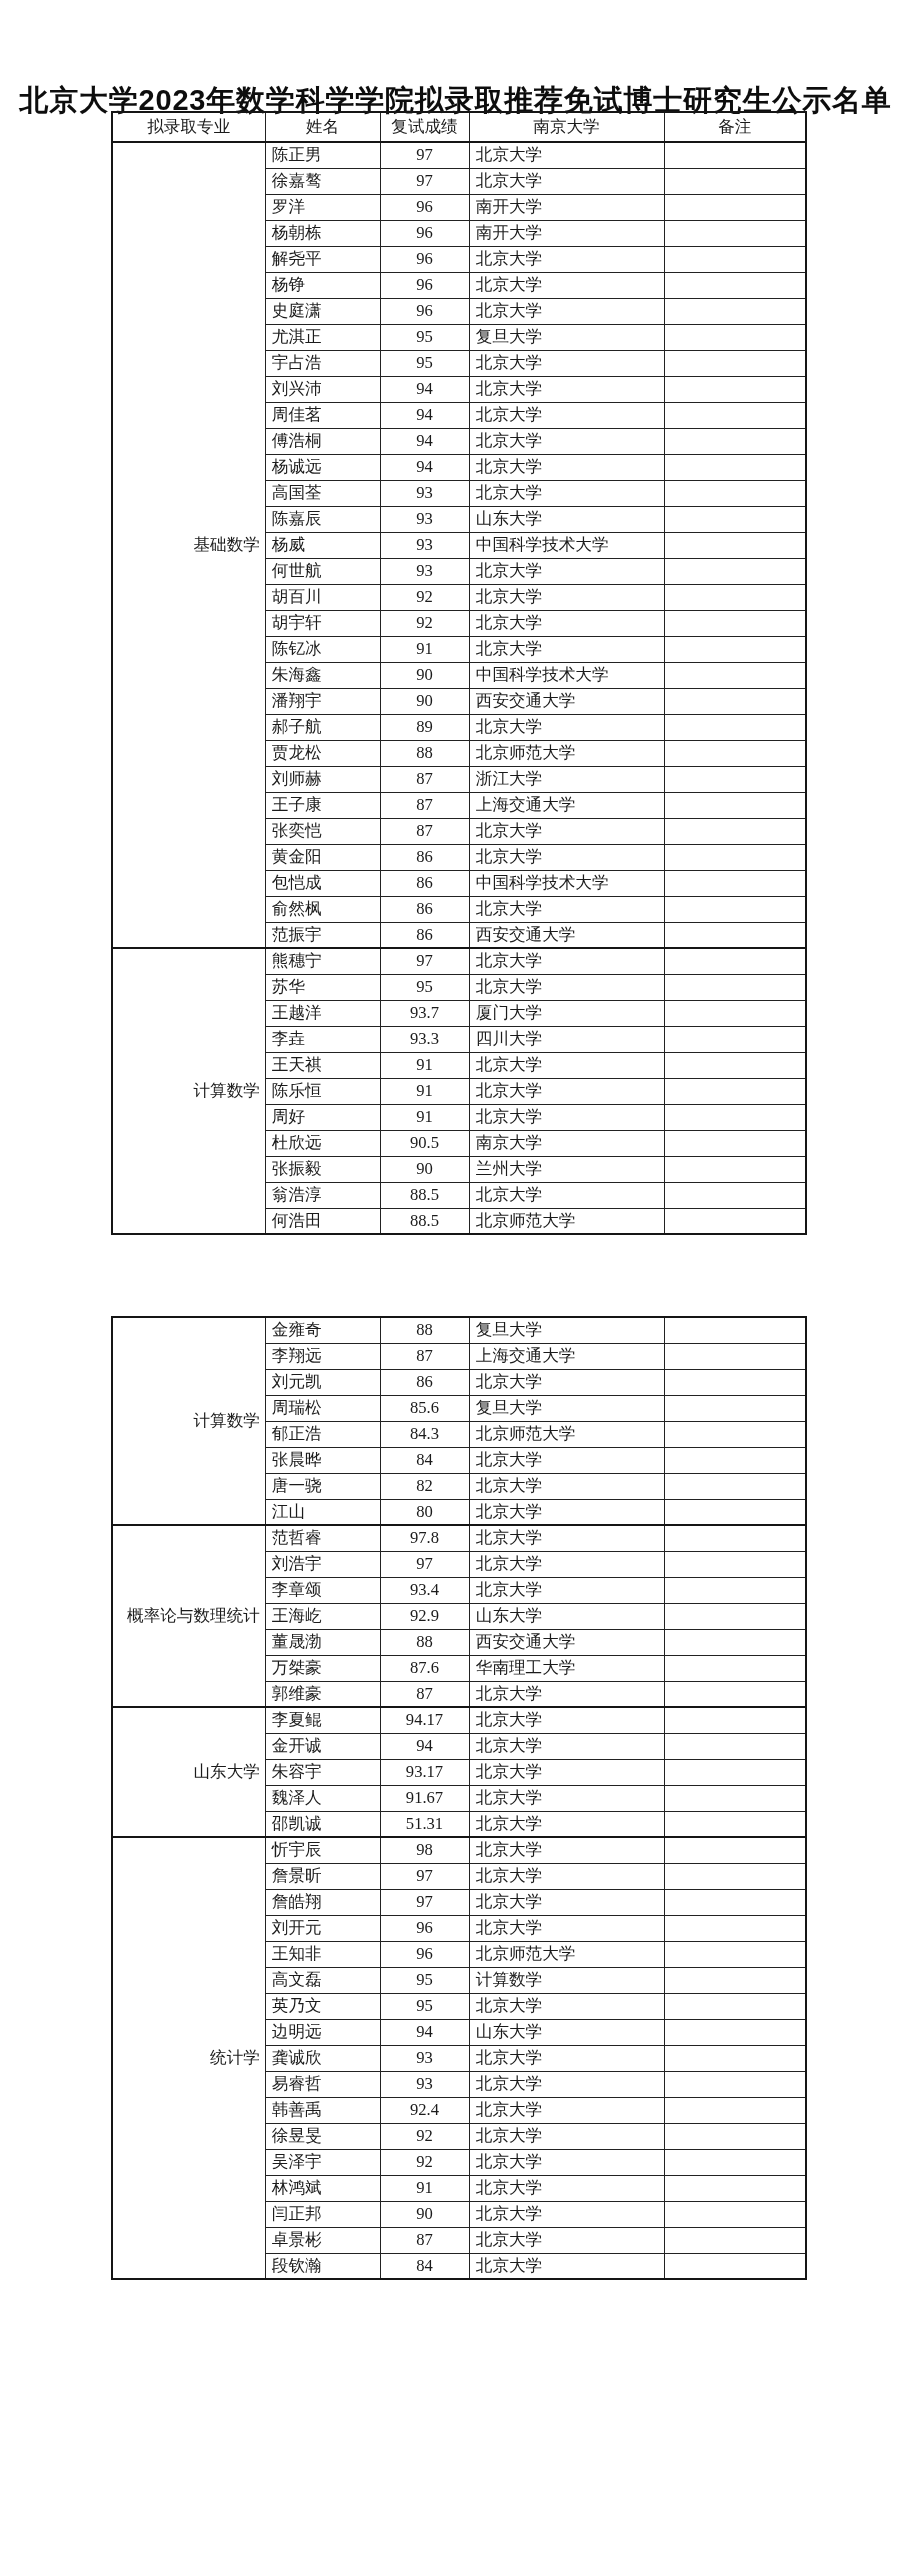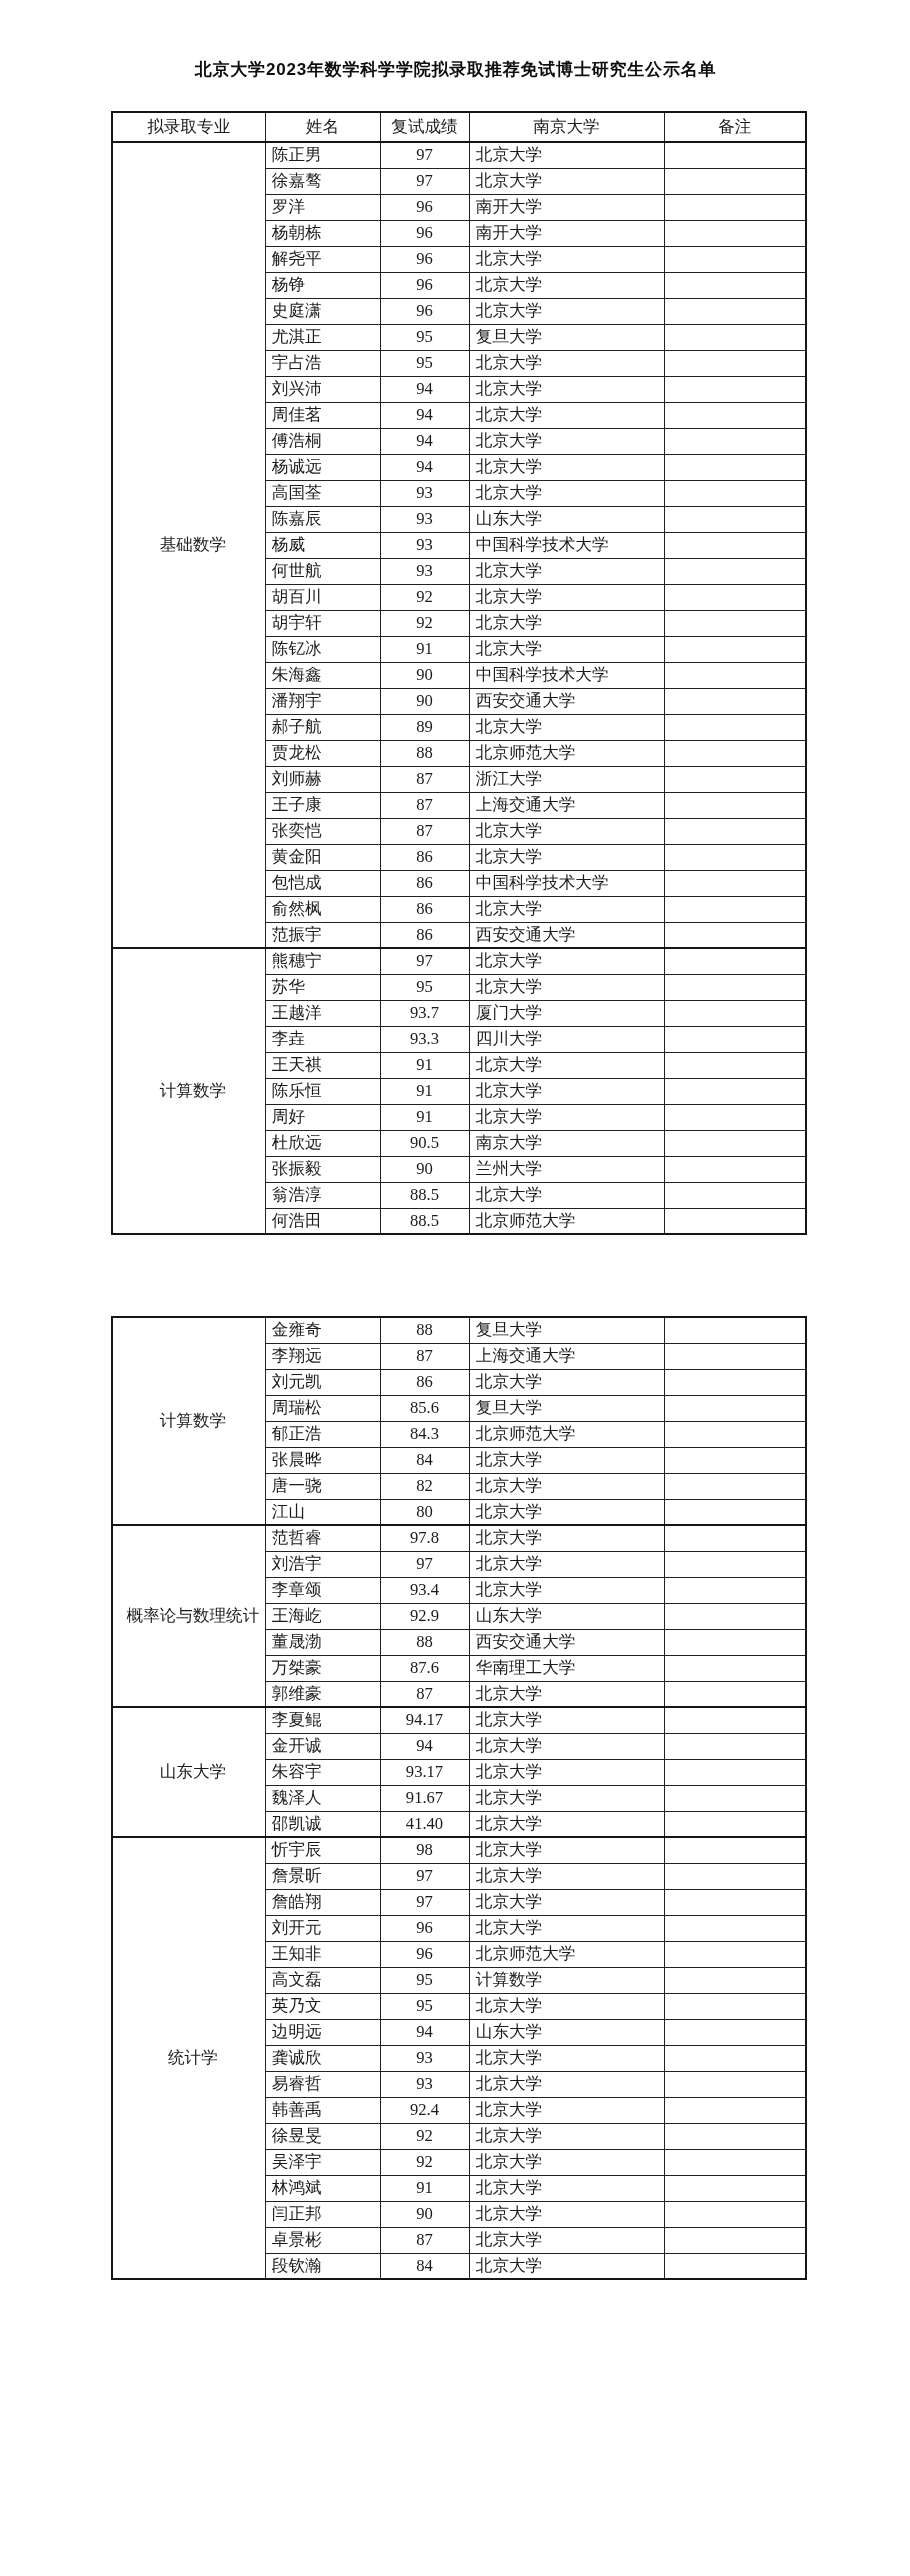--- a/index.html
+++ b/index.html
@@ -7,28 +7,28 @@
     position: relative;
     width: 911px;
     height: 2576px;
     background: #ffffff;
     font-family: "Liberation Serif", "DejaVu Serif", serif;
     color: #1b1b1b;
     overflow: hidden;
   }
   .doc-title {
     position: absolute;
-    top: 58px;
+    top: 81px;
     left: 0;
     width: 100%;
     margin: 0;
     text-align: center;
     font-family: "Liberation Sans", "DejaVu Sans", sans-serif;
     font-weight: bold;
-    font-size: 17px;
+    font-size: 29px;
     letter-spacing: 0.8px;
     color: #0d0d0d;
     white-space: nowrap;
   }
   table.roster {
     position: absolute;
     left: 111px;
     width: 694px;
     border-collapse: collapse;
     table-layout: fixed;
@@ -50,21 +50,21 @@
     padding: 0 4.7px;
     overflow: hidden;
     white-space: nowrap;
   }
   .roster thead tr { height: 30px; }
   .roster thead th {
     text-align: center;
     border-bottom: 2.4px solid #151515;
   }
   .roster tbody tr { height: 26px; }
-  .roster td.major-cell  { text-align: center; vertical-align: middle; padding-left: 13px; }
+  .roster td.major-cell  { text-align: right; vertical-align: middle; padding-left: 13px; }
   .roster td.name-cell   { text-align: left; padding-left: 6.3px; }
   .roster td.score-cell  { text-align: center; }
   .roster td.school-cell { text-align: left; padding-left: 6.3px; }
   .roster td.remark-cell { }
   .roster tr.section-start > td { border-top: 2.4px solid #151515; }
 </style>
 </head>
 <body>
 
 <div class="page">
@@ -467,21 +467,21 @@
           <td class="remark-cell"></td>
         </tr>
         <tr>
           <td class="name-cell">魏泽人</td>
           <td class="score-cell">91.67</td>
           <td class="school-cell">北京大学</td>
           <td class="remark-cell"></td>
         </tr>
         <tr>
           <td class="name-cell">邵凯诚</td>
-          <td class="score-cell">41.40</td>
+          <td class="score-cell">51.31</td>
           <td class="school-cell">北京大学</td>
           <td class="remark-cell"></td>
         </tr>
         <tr class="section-start">
           <td rowspan="17" class="major-cell">统计学</td>
           <td class="name-cell">忻宇辰</td>
           <td class="score-cell">98</td>
           <td class="school-cell">北京大学</td>
           <td class="remark-cell"></td>
         </tr>

